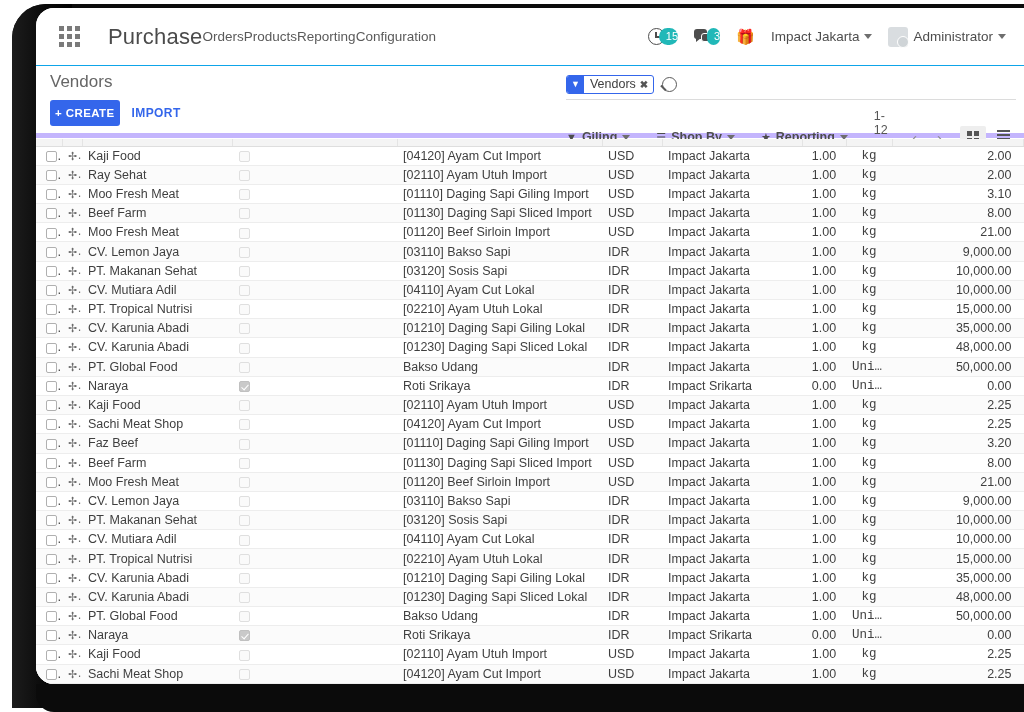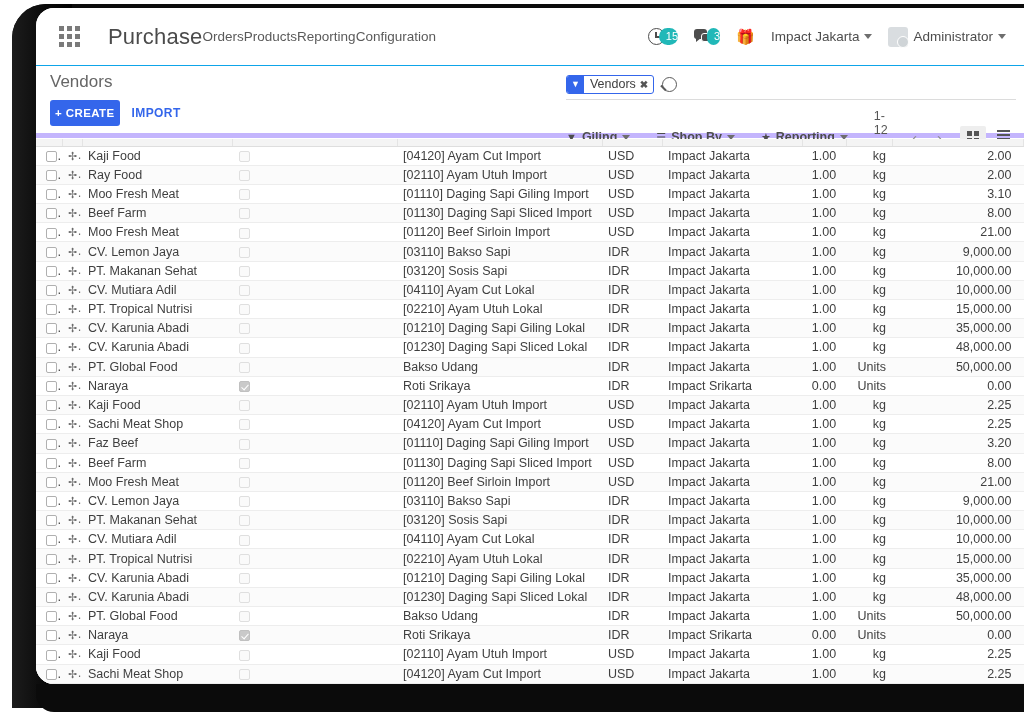--- a/index.html
+++ b/index.html
@@ -335,21 +335,21 @@
   tr.row:nth-child(even) td { background: #fbfbfb; }
 
   .c-check  { width: 26px; text-align: center; padding-left: 10px !important; }
   .c-handle { width: 20px; text-align: center; }
   .c-vendor { width: 150px; margin-left: 20px; }
   .c-box    { width: 165px; text-align: left; padding-left: 7px !important; }
   .c-prod   { width: 205px; }
   .c-cur    { width: 60px; margin-top: 8px; }
   .c-comp   { width: 140px; }
   .c-qty    { width: 44px; text-align: center; }
-  .c-uom    { width: 46px; text-align: right; padding-left: 6px !important; }
+  .c-uom    { width: 46px; text-align: center; padding-left: 6px !important; font-family: Liberation Mono, monospace; }
   .c-price  { text-align: right; padding-right: 12px !important; }
 
   .cb {
     width: 11px; height: 11px;
     border: 1px solid #b0b0b0;
     border-radius: 2px;
     background: #fff;
     display: inline-block;
     vertical-align: middle;
     cursor: pointer;
@@ -552,21 +552,21 @@
             <td class="c-prod">[04120] Ayam Cut Import</td>
             <td class="c-cur">USD</td>
             <td class="c-comp">Impact Jakarta</td>
             <td class="c-qty">1.00</td>
             <td class="c-uom">kg</td>
             <td class="c-price">2.00</td>
           </tr>
           <tr class="row">
             <td class="c-check"><span class="cb"></span></td>
             <td class="c-handle"><span class="handle">✢</span></td>
-            <td class="c-vendor">Ray Food</td>
+            <td class="c-vendor">Ray Sehat</td>
             <td class="c-box"><span class="cb light"></span></td>
             <td class="c-prod">[02110] Ayam Utuh Import</td>
             <td class="c-cur">USD</td>
             <td class="c-comp">Impact Jakarta</td>
             <td class="c-qty">1.00</td>
             <td class="c-uom">kg</td>
             <td class="c-price">2.00</td>
           </tr>
           <tr class="row">
             <td class="c-check"><span class="cb"></span></td>

